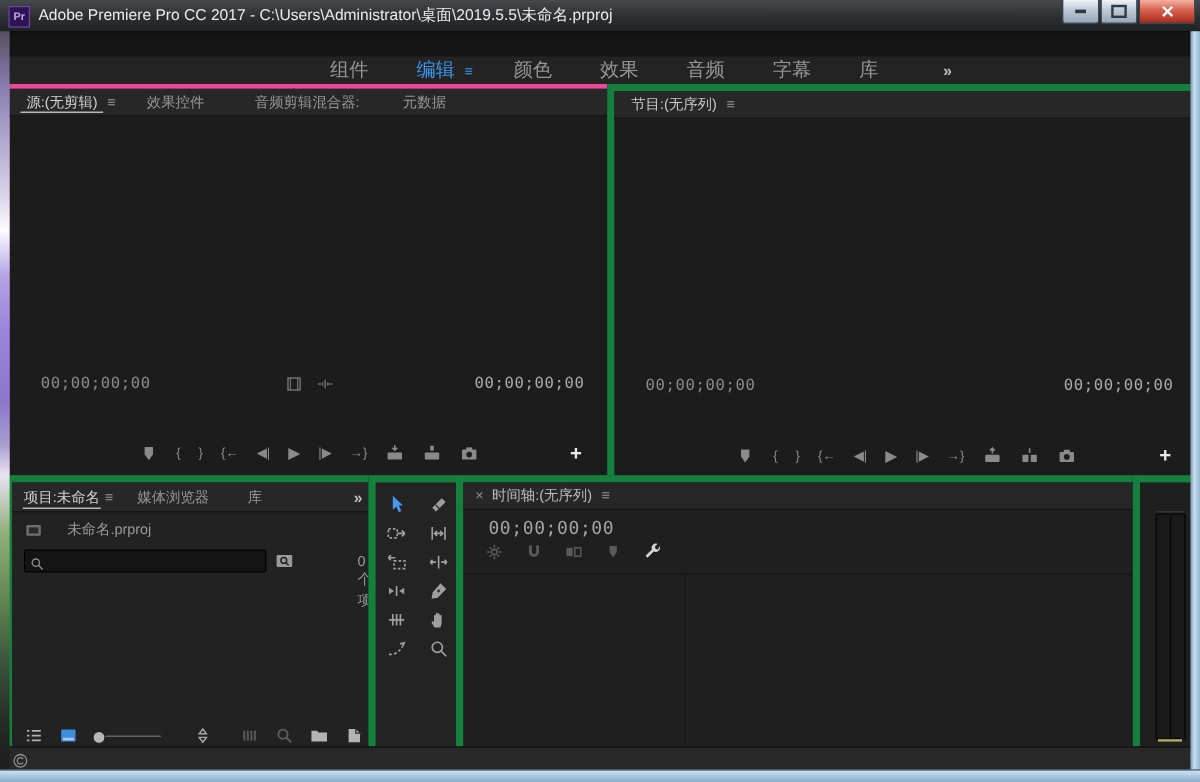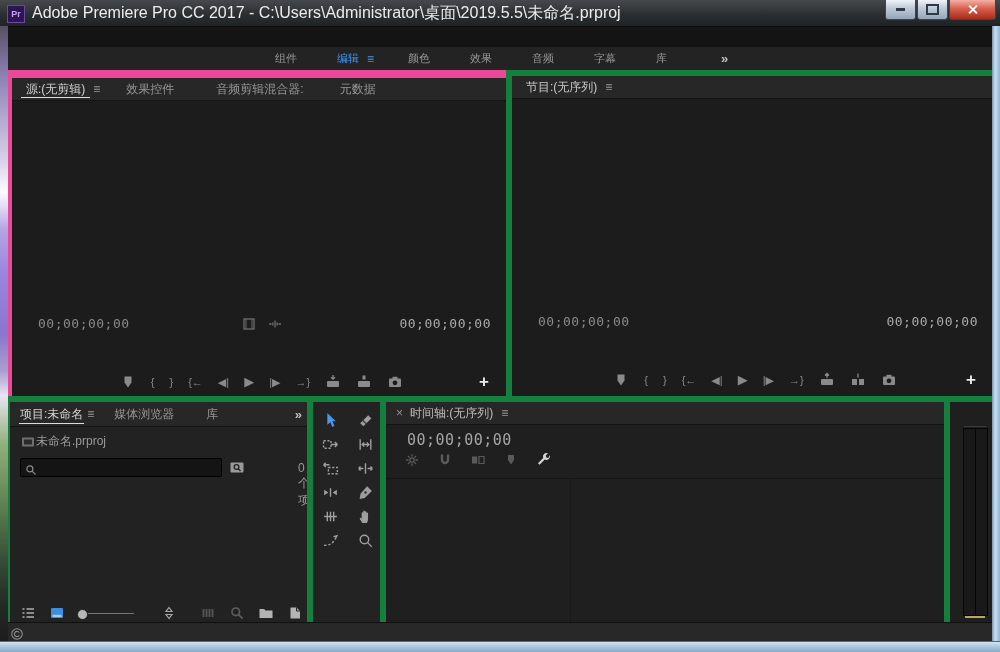--- a/index.html
+++ b/index.html
@@ -6,38 +6,38 @@
   #window{position:relative;width:1000px;height:652px;background:#141414;overflow:hidden;
     font-family:"Liberation Sans","DejaVu Sans",sans-serif;-webkit-font-smoothing:antialiased;cursor:default;}
   .mono{font-family:"DejaVu Sans Mono",monospace;letter-spacing:.5px;}
 
   
   .titlebar{position:absolute;left:0;top:0;right:0;height:26px;
     background:linear-gradient(#45494d,#2c2f32 55%,#202324);border-bottom:1px solid #0c0c0c;}
   .pr-logo{position:absolute;left:7px;top:5px;width:16px;height:16px;background:#2d1554;
     border:1px solid #6a4a9e;color:#c7a2f2;font-size:9px;font-weight:bold;display:flex;
     align-items:center;justify-content:center;}
-  .title-text{position:absolute;left:32px;top:0;height:26px;line-height:26px;color:#ececec;font-size:16px;white-space:nowrap;}
+  .title-text{position:absolute;left:32px;top:0;height:26px;line-height:26px;color:#ececec;font-size:13px;white-space:nowrap;}
   .winbtns{position:absolute;top:0;right:4px;display:flex;}
   .winbtn{width:29px;height:19px;border:1px solid #3c4652;border-top:none;border-radius:0 0 3px 3px;
     background:linear-gradient(#eef3f8,#bcc8d6 45%,#96a7ba);display:flex;align-items:center;justify-content:center;margin-left:1px;position:relative;}
   .winbtn.close{width:45px;background:linear-gradient(#f4b0a4,#d8604e 45%,#aa2c1a);}
   .glyph-min{width:9px;height:3px;background:#2f3a44;}
   .glyph-max{width:9px;height:7px;border:2px solid #2f3a44;}
   .glyph-x{position:relative;width:11px;height:11px;}
   .glyph-x::before,.glyph-x::after{content:"";position:absolute;left:5px;top:0;width:2px;height:11px;background:#fff;}
   .glyph-x::before{transform:rotate(45deg);} .glyph-x::after{transform:rotate(-45deg);}
 
   .menubar{position:absolute;left:0;top:26px;right:0;height:21px;background:#2d2d2d;
     border-bottom:1px solid #191919;display:flex;align-items:center;padding-left:4px;}
   .menu-item{padding:0 11px;font-size:12px;color:#cfcfcf;line-height:21px;}
 
   .wsbar{position:absolute;left:0;top:47px;right:0;height:23px;background:#232323;
     border-bottom:1px solid #101010;display:flex;align-items:center;}
-  .ws-tab{padding:0 20px;font-size:11px;color:#969696;}
+  .ws-tab{padding:0 20px;font-size:16px;color:#969696;}
   .ws-tab.active{color:#3f96f2;padding-right:4px;}
   .ws-menu{color:#3f96f2;font-size:12px;padding:0 14px 0 4px;}
   .ws-overflow{color:#c0c0c0;font-size:13px;margin-left:34px;font-weight:bold;}
 
   
   .panel{position:absolute;background:#1c1c1c;border:6px solid #15803d;}
   .phead{position:absolute;left:0;top:0;right:0;height:22px;background:#272727;
     border-bottom:1px solid #141414;display:flex;align-items:center;}
   .ptab{padding:0 14px;font-size:12px;color:#969696;white-space:nowrap;position:relative;height:22px;line-height:22px;}
   .ptab.active{color:#d2d2d2;}
@@ -49,21 +49,21 @@
   .tc.left{color:#8a8a8a;} .tc.right{color:#aaaaaa;}
   .midicons{position:absolute;top:238px;left:0;right:0;display:flex;justify-content:center;gap:10px;}
   .transport{position:absolute;left:0;right:0;bottom:4px;height:28px;display:flex;align-items:center;justify-content:center;gap:15px;}
   .t-glyph{color:#8a8a8a;font-size:11px;line-height:16px;}
   .t-glyph.play{font-size:13px;}
   .t-add{position:absolute;right:22px;color:#eaeaea;font-size:17px;font-weight:bold;line-height:16px;}
   .ico{display:inline-flex;width:16px;height:16px;}
   .ico svg{width:16px;height:16px;}
 
   
-  .proj-row{position:absolute;left:10px;display:flex;align-items:center;gap:0;}
+  .proj-row{position:absolute;left:10px;display:flex;align-items:center;gap:20px;}
   .proj-file{color:#9a9a9a;font-size:12px;}
   .search-box{position:absolute;left:10px;top:56px;width:196px;height:17px;background:#141414;
     border:1px solid #000;border-radius:2px;display:flex;align-items:center;padding-left:4px;}
   .search-box input{background:transparent;border:none;outline:none;color:#ccc;font-size:11px;width:160px;}
   .count-text{color:#9a9a9a;font-size:12px;}
   .drop-box{position:absolute;left:10px;right:13px;top:86px;bottom:38px;border:1px solid #3a3a3a;
     display:flex;align-items:center;justify-content:center;}
   .drop-text{color:#8f8f8f;font-size:12px;}
   .proj-tools{position:absolute;left:10px;right:6px;bottom:5px;height:20px;display:flex;align-items:center;gap:13px;}
   .slider-track{width:56px;height:1px;background:#767676;position:relative;}
@@ -127,21 +127,21 @@
     <span class="ws-tab active">编辑</span>
     <span class="ws-menu">≡</span>
     <span class="ws-tab">颜色</span>
     <span class="ws-tab">效果</span>
     <span class="ws-tab">音频</span>
     <span class="ws-tab">字幕</span>
     <span class="ws-tab">库</span>
     <span class="ws-overflow">»</span>
   </div>
 
-  <div class="panel" style="left:4px;top:70px;width:499px;height:322px;border:8px solid #ec4899;">
+  <div class="panel" style="left:4px;top:70px;width:499px;height:322px;border:4px solid #ec4899;">
     <div class="phead">
       <span class="ptab active">源:(无剪辑)</span>
       <span class="pmenu">≡</span>
       <span class="ptab" style="margin-left:12px">效果控件</span>
       <span class="ptab" style="margin-left:14px">音频剪辑混合器:</span>
       <span class="ptab" style="margin-left:8px">元数据</span>
     </div>
 
     <div class="tc left mono" style="left:26px;top:238px;">00;00;00;00</div>
     <div class="midicons">

